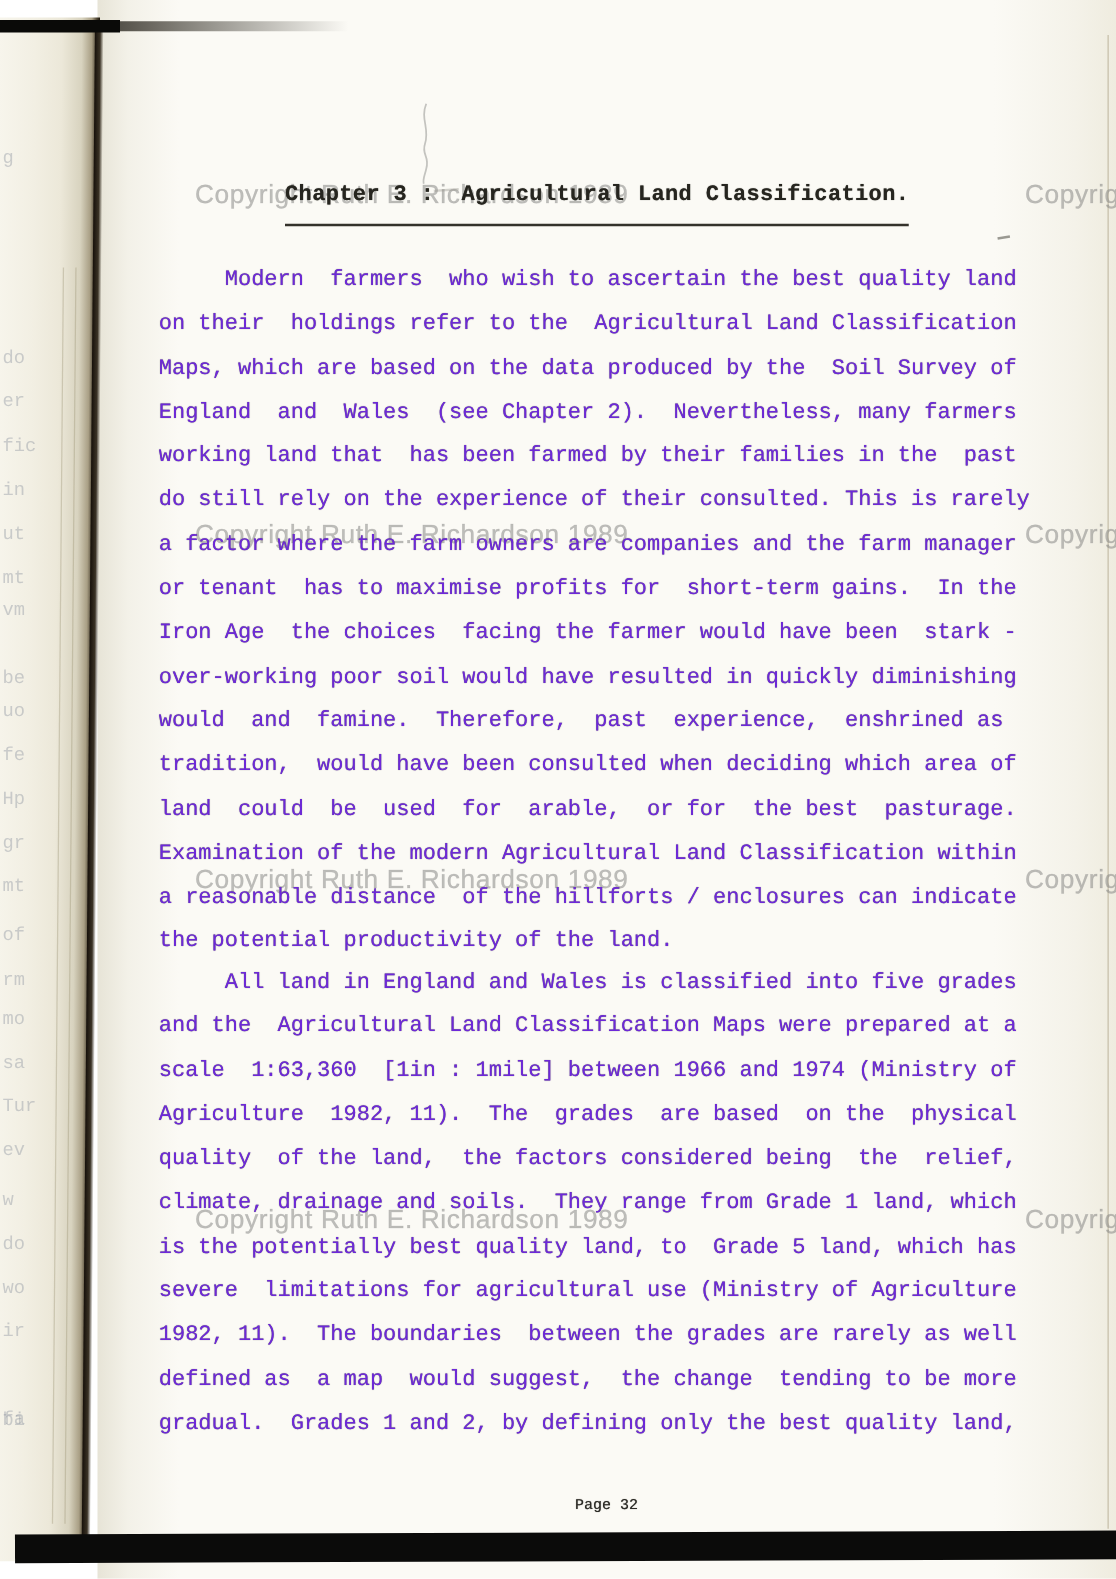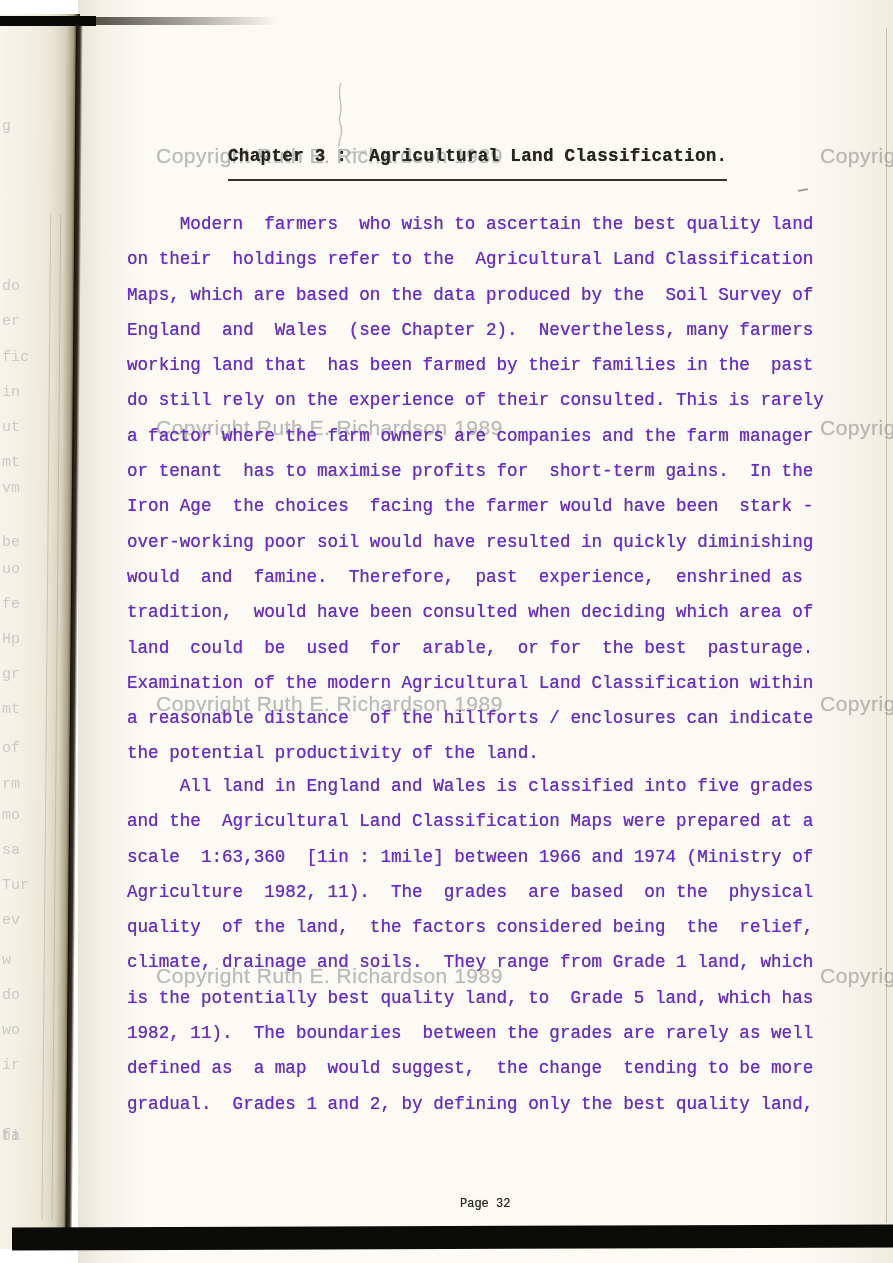--- a/index.html
+++ b/index.html
@@ -150,18 +150,19 @@
   </div>
 
 <div id="para2" class="para typewriter">
     <div class="tline">     All land in England and Wales is classified into five grades</div>
     <div class="tline">and the  Agricultural Land Classification Maps were prepared at a</div>
     <div class="tline">scale  1:63,360  [1in : 1mile] between 1966 and 1974 (Ministry of</div>
     <div class="tline">Agriculture  1982, 11).  The  grades  are based  on the  physical</div>
     <div class="tline">quality  of the land,  the factors considered being  the  relief,</div>
     <div class="tline">climate, drainage and soils.  They range from Grade 1 land, which</div>
     <div class="tline">is the potentially best quality land, to  Grade 5 land, which has</div>
+    <div class="tline">severe  limitations for agricultural use (Ministry of Agriculture</div>
     <div class="tline">1982, 11).  The boundaries  between the grades are rarely as well</div>
     <div class="tline">defined as  a map  would suggest,  the change  tending to be more</div>
     <div class="tline">gradual.  Grades 1 and 2, by defining only the best quality land,</div>
   </div>
 
 <div class="page-footer">Page 32</div>
 
 </body></html>

